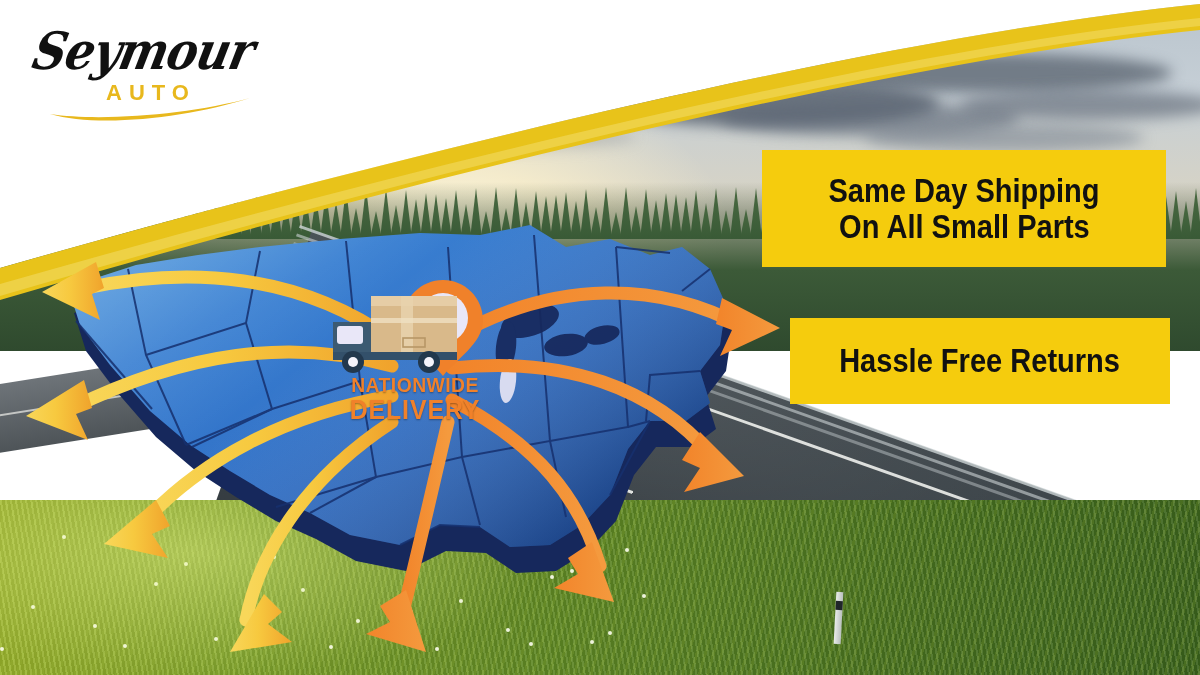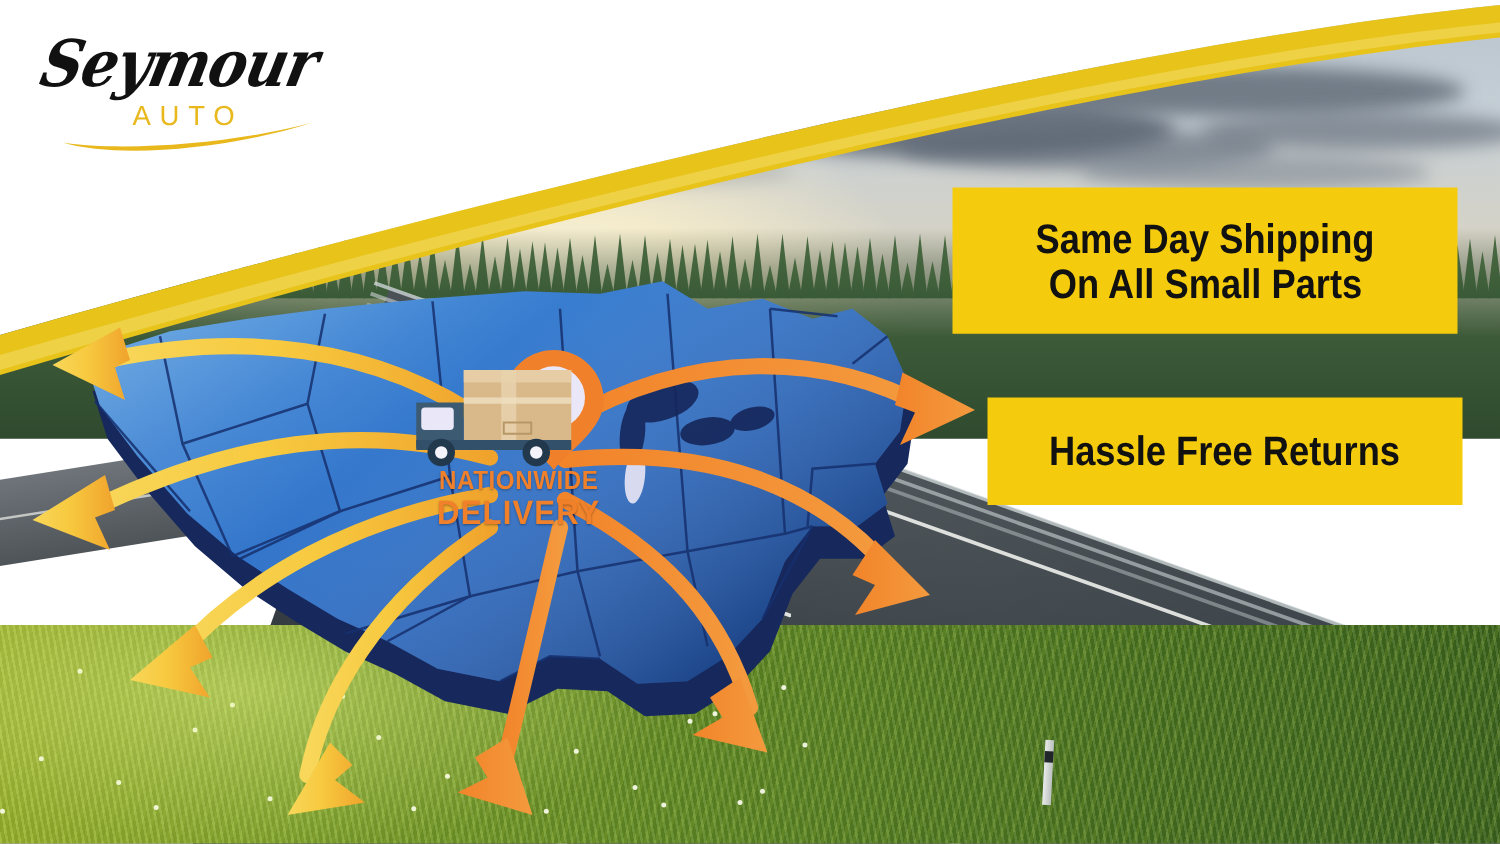--- a/index.html
+++ b/index.html
@@ -120,21 +120,21 @@
   
   .logo{position:absolute;left:28px;top:22px;width:225px;height:100px;}
   .logo-script{
     position:absolute;left:6px;top:2px;
     font-family:"DejaVu Serif", serif;font-style:italic;font-weight:700;
     font-size:46px;color:#111;letter-spacing:-1px;
     transform:skewX(-12deg) scaleY(1.12);
   }
   .logo-auto{
     position:absolute;left:78px;top:58px;
-    font-family:"Liberation Sans", sans-serif;font-weight:400;font-size:22px;
+    font-family:"Liberation Sans", sans-serif;font-weight:700;font-size:22px;
     color:#e8b81d;letter-spacing:7px;
   }
 
   
   .panel{
     position:absolute;
     background:#f5cc0d;
     display:flex;flex-direction:column;
     align-items:center;justify-content:center;
     color:#111111;

